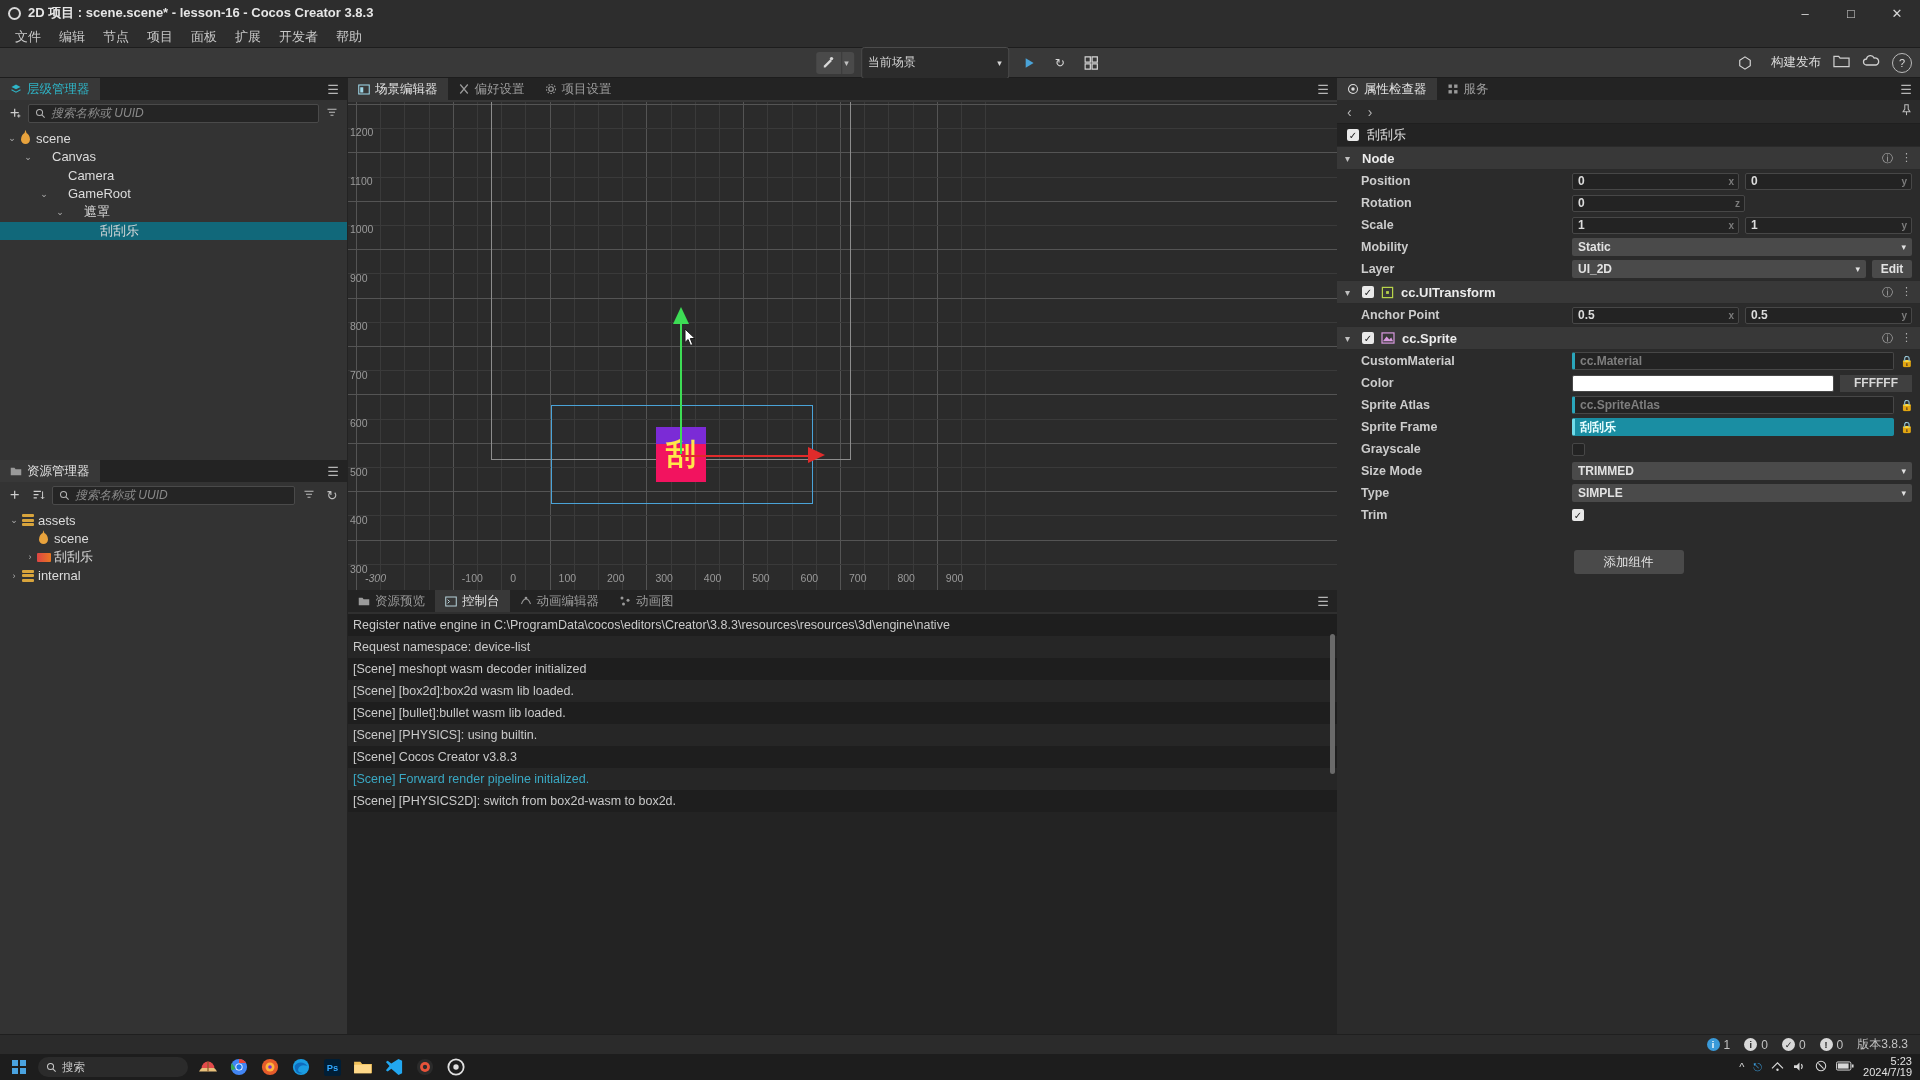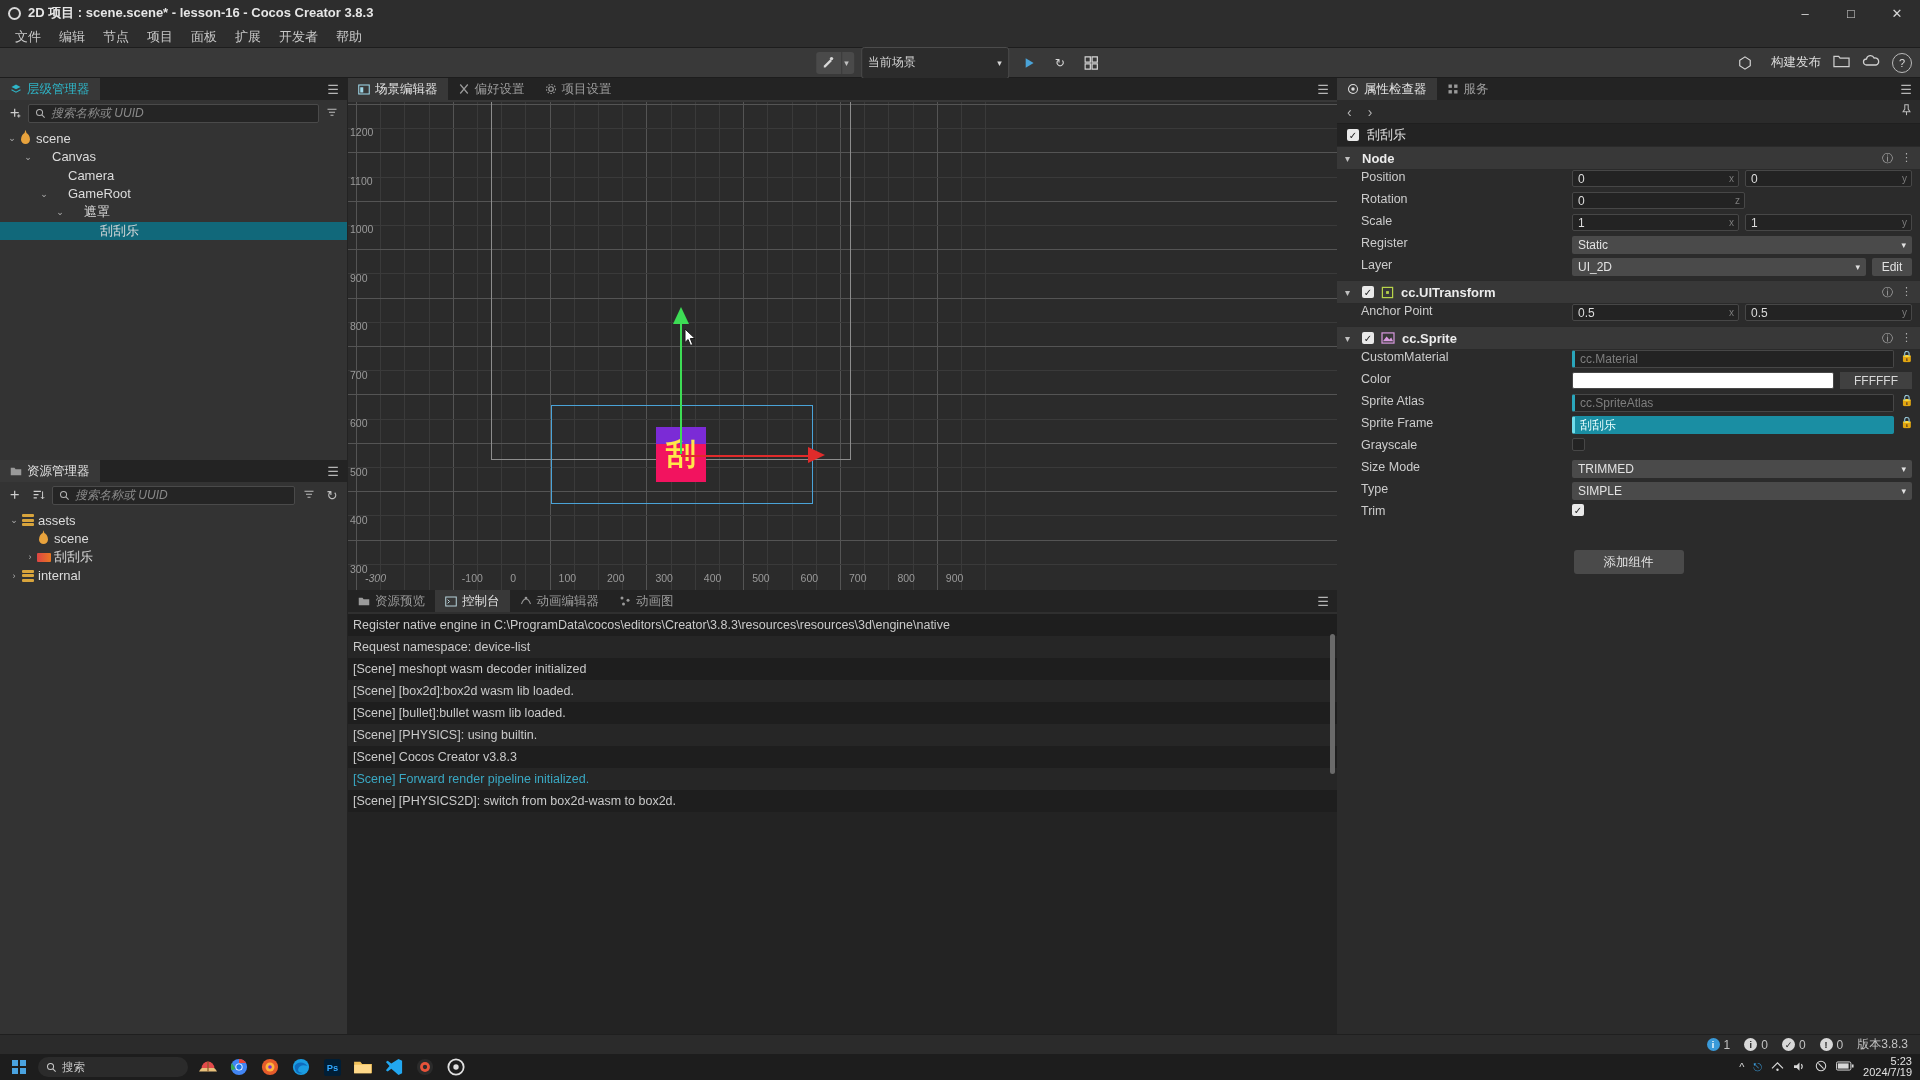--- a/index.html
+++ b/index.html
@@ -145,21 +145,21 @@
              background:#2b2b2b; border-bottom:1px solid #1f1f1f; position:relative;}
   .ins-nav .nv { color:#b6b6b6; font-size:14px; }
   .pin { position:absolute; right:8px; color:#bbb; font-size:12px; }
   .node-head { height:22px; display:flex; align-items:center; gap:8px; padding:0 10px; background:#232323; }
   .node-head .nm { font-size:13px; color:#e6e6e6; }
   .sec-head { height:24px; display:flex; align-items:center; gap:7px; padding:0 8px;
               background:#383838; border-top:1px solid #2a2a2a; border-bottom:1px solid #2a2a2a; }
   .sec-head .caret { font-size:10px; color:#c0c0c0; width:10px; }
   .sec-head .title { font-size:13px; color:#ececec; font-weight:bold; }
   .sec-head .right { margin-left:auto; display:flex; gap:8px; color:#b0b0b0; font-size:11px; }
-  .prow { height:22px; display:flex; padding:0 8px 0 24px; gap:6px; }
+  .prow { height:22px; display:flex; align-items:center; padding:0 8px 0 24px; gap:6px;font-weight:bold; }
   .prow .lbl { width:205px; font-size:12.5px; color:#cccccc; flex:none; }
   .fld { height:17px; background:#232323; border:1px solid #474747; border-radius:2px;
          display:flex; align-items:center; padding:0 5px; font-size:12px; color:#dcdcdc; position:relative; }
   .fld .sfx { position:absolute; right:4px; font-size:10px; color:#7c7c7c; }
   .fld.num { flex:1; }
   .sel-fld { height:18px; background:#4a4a4a; border-radius:2px; display:flex; align-items:center;
              padding:0 6px; font-size:12px; color:#e2e2e2; justify-content:space-between; flex:1;}
   .asset-fld { height:18px; background:#232323; border:1px solid #474747; border-left:3px solid #2aa6bb;
                border-radius:2px; display:flex; align-items:center; padding:0 5px; font-size:12px;
                color:#7e7e7e; flex:1; }
@@ -796,21 +796,21 @@
             <span class="fld num">
               <span>1</span>
               <span class="sfx">x</span>
             </span>
             <span class="fld num">
               <span>1</span>
               <span class="sfx">y</span>
             </span>
           </div>
           <div class="prow">
-            <span class="lbl">Register</span>
+            <span class="lbl">Mobility</span>
             <span class="sel-fld">
               <span>Static</span>
               <span style="font-size:9px;">▾</span>
             </span>
           </div>
           <div class="prow">
             <span class="lbl">Layer</span>
             <span class="sel-fld">
               <span>UI_2D</span>
               <span style="font-size:9px;">▾</span>

